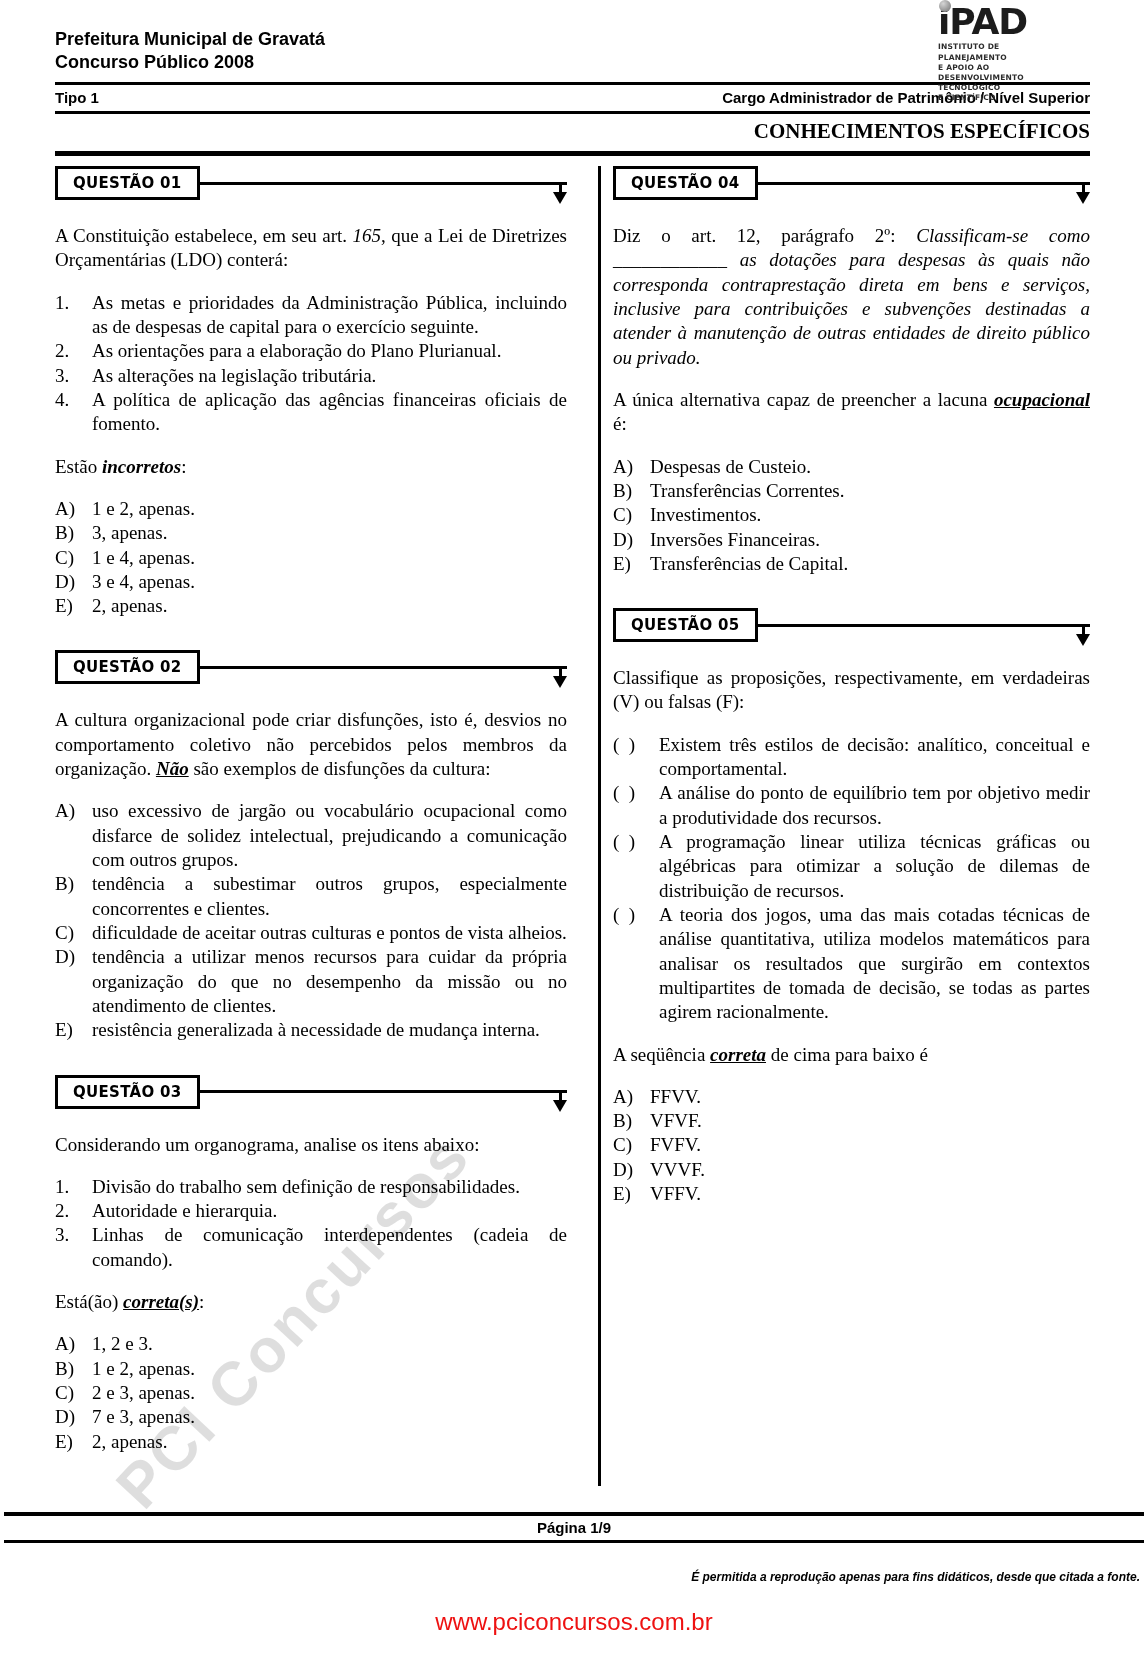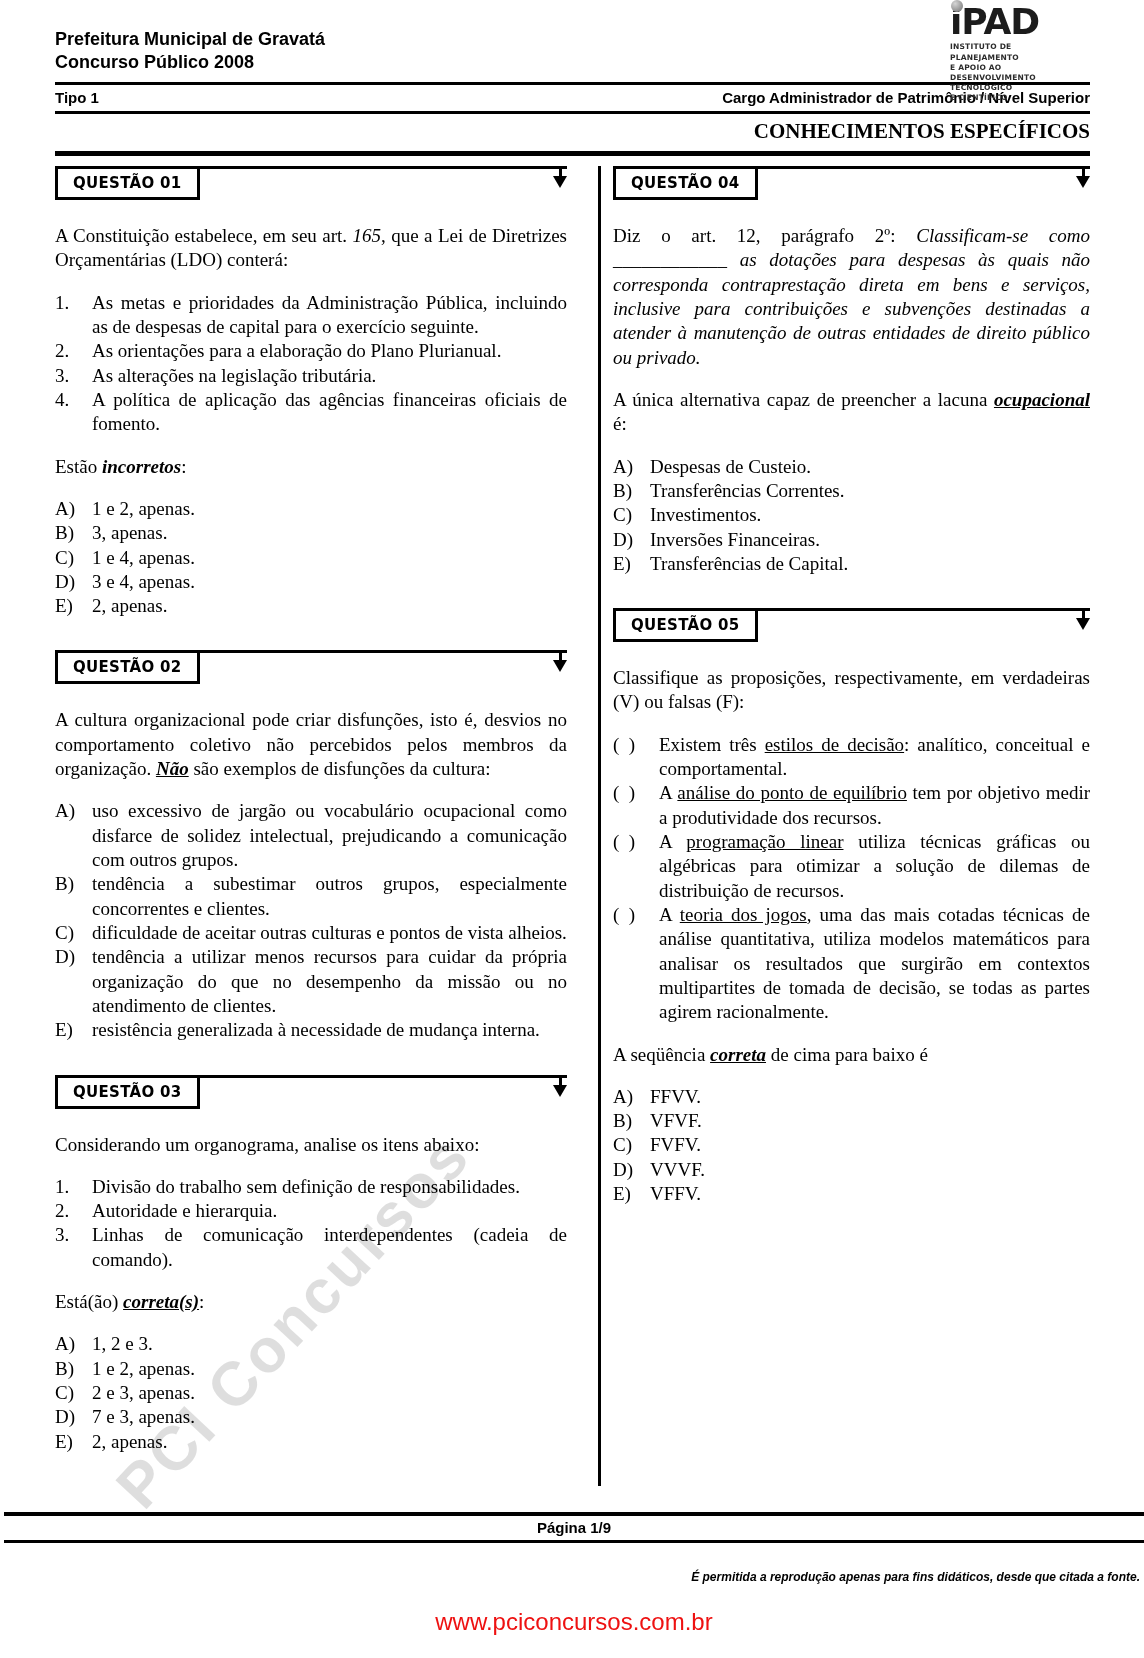--- a/index.html
+++ b/index.html
@@ -11,56 +11,56 @@
   
   .watermark {
     position:absolute; left:128px; top:1462px; z-index:0;
     transform:rotate(-47deg); transform-origin:0 50%;
     font:bold 62px "Liberation Sans", sans-serif; letter-spacing:3px;
     color:rgba(0,0,0,0.13); white-space:nowrap;
   }
   
   .top { position:relative; z-index:1; padding:28px 54px 0 55px; }
   .org { font:bold 18px/1.28 "Liberation Sans", sans-serif; }
-  .logo { position:absolute; right:56px; top:6px; width:138px; }
+  .logo { position:absolute; right:68px; top:6px; width:138px; }
   .logo-word { position:relative; font:bold 36px/0.9 "DejaVu Sans", sans-serif; color:#1c1c1c; letter-spacing:-1px; }
   .logo-ball { position:absolute; left:1px; top:-6px; width:12px; height:12px; border-radius:50%;
                background:radial-gradient(circle at 35% 30%, #d5d5d5, #6f6f6f); }
   .logo-sub { margin-top:4px; font:bold 7.5px/1.35 "DejaVu Sans", sans-serif; color:#2c2c2c; letter-spacing:.2px; }
   .rule-a { height:3px; background:#000; margin-top:8px; }
   .tipo-row { display:flex; justify-content:space-between; align-items:center;
               font:bold 15px "Liberation Sans", sans-serif; padding:4px 0 5px; }
   .rule-b { height:3px; background:#000; }
   .section-title { text-align:right; font:bold 21px "Liberation Serif", serif; padding:5px 0 7px; }
   .rule-c { height:5px; background:#000; }
   
   .cols { display:flex; align-items:stretch; padding:0 54px 0 55px; margin-top:10px; position:relative; z-index:1; }
   .col-left { width:512px; }
   .v-divider { width:3px; background:#000; margin-left:31px; flex-shrink:0; }
   .col-right { flex:1; padding-left:12px; }
   
   .question { margin-bottom:32px; }
-  .q-header { display:flex; align-items:flex-start; margin-bottom:24px; }
+  .q-header { display:flex; align-items:center; margin-bottom:24px; }
   .q-box { border:3px solid #000; padding:5px 15px; background:#fff;
            font:bold 15px "DejaVu Sans", sans-serif; letter-spacing:.3px; white-space:nowrap; }
   .q-line { flex:1; height:3px; background:#000; position:relative; }
   .q-arrow-stub { position:absolute; right:5px; top:2px; width:3px; height:9px; background:#000; }
   .q-arrow-head { position:absolute; right:0; top:10px; width:0; height:0;
                   border-left:7px solid transparent; border-right:7px solid transparent; border-top:12px solid #000; }
   .q-p { font:19px/1.28 "Liberation Serif", serif; text-align:justify; margin:0 0 18px; }
   .q-list { margin:0 0 18px; }
   .q-item { display:flex; font:19px/1.28 "Liberation Serif", serif; }
   .q-item-label { flex:0 0 37px; }
   .q-list.vf .q-item-label { flex-basis:46px; }
   .q-item-text { flex:1; text-align:justify; }
   .q-list:last-child, .q-p:last-child { margin-bottom:0; }
   .seg-i  { font-style:italic; }
   .seg-bi { font-weight:bold; font-style:italic; }
   .seg-biu{ font-weight:bold; font-style:italic; text-decoration:underline; }
-  .seg-u  { text-decoration:underline; }
+  .seg-u  { }
   
   .footer { position:absolute; left:4px; right:0; top:1512px; z-index:1; }
   .f-rule1 { height:4px; background:#000; }
   .f-page { text-align:center; font:bold 15px "Liberation Sans", sans-serif; padding:3px 0 4px; }
   .f-rule2 { height:3px; background:#000; }
   .f-note { text-align:right; font:bold italic 12px "Liberation Sans", sans-serif; padding:5px 4px 0 0;margin-top:22px; }
   .f-url { text-align:center; margin-top:24px; font:24px "Liberation Sans", sans-serif; }
   .f-url a { text-decoration:none; }
 </style>
 </head>

